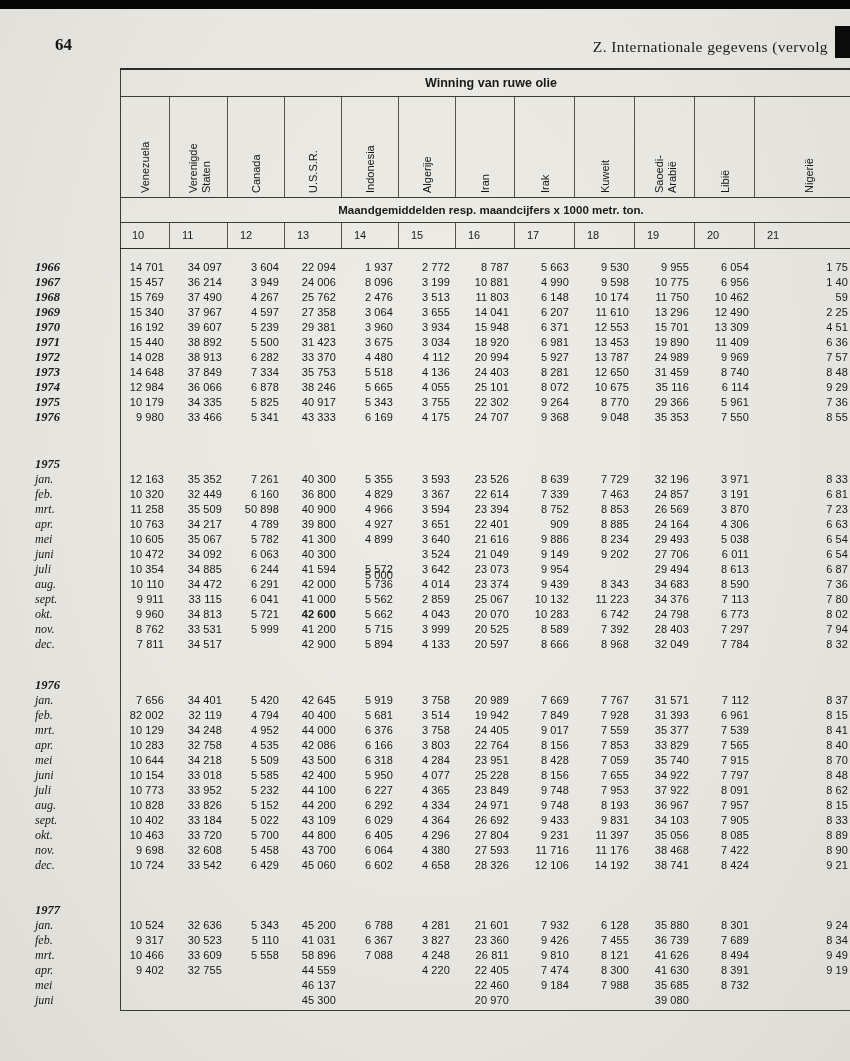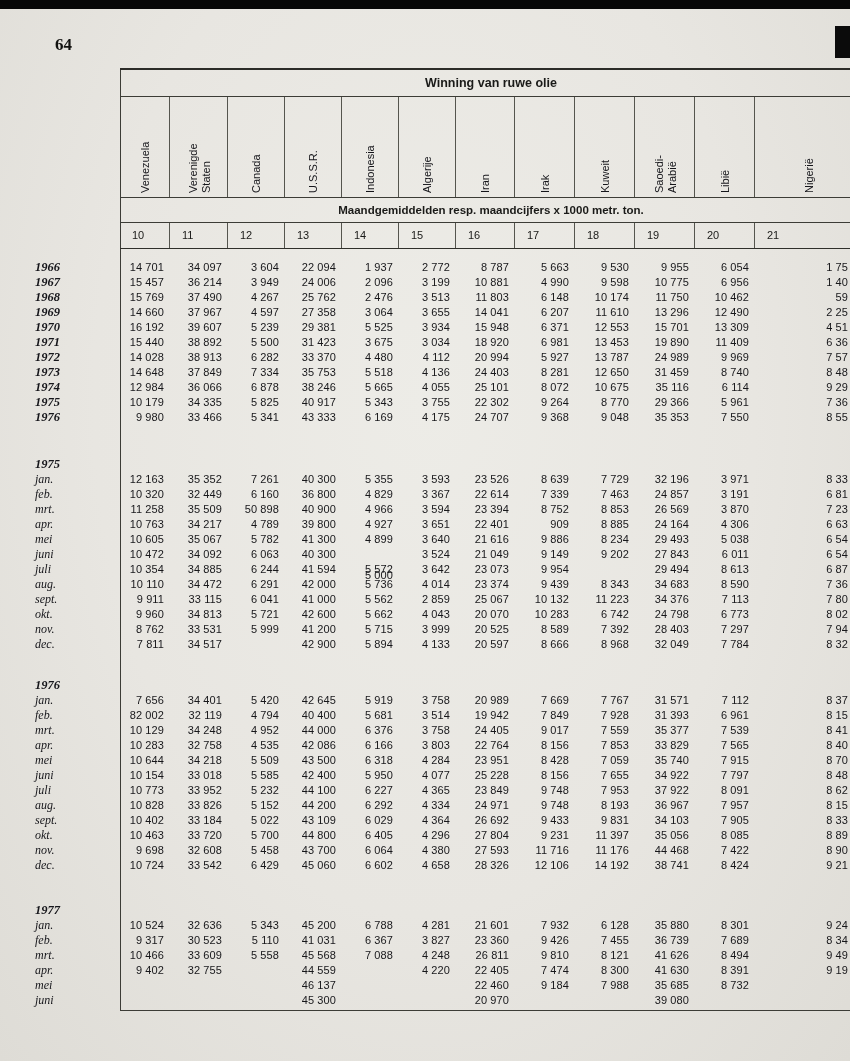--- a/index.html
+++ b/index.html
@@ -42,20 +42,21 @@
   .bline  { position:absolute; left:120px; top:1010px; width:730px; height:1px; background:#3c3c36; }
 </style>
 </head>
 <body>
 
 <div class="page">
   <div class="topbar"></div>
   <div class="blob"></div>
 
   <div class="pnum">64</div>
+  <div class="phead">Z.  Internationale gegevens (vervolg</div>
 
   <div class="vline"></div>
   <div class="bline"></div>
 
   <div class="t-head">
     <div class="t-title">Winning van ruwe olie</div>
     <div class="t-headers">
         <div class="hcell" style="width: 50px;">
           <span class="rot">Venezuela</span>
         </div>
@@ -128,21 +129,21 @@
           <div class="cell" style="width: 60px;">9 955</div>
           <div class="cell" style="width: 60px;">6 054</div>
           <div class="cell" style="width: 107px;">1 75</div>
         </div>
         <div class="row">
           <div class="lab year">1967</div>
           <div class="cell" style="width: 50px;">15 457</div>
           <div class="cell" style="width: 58px;">36 214</div>
           <div class="cell" style="width: 57px;">3 949</div>
           <div class="cell" style="width: 57px;">24 006</div>
-          <div class="cell" style="width: 57px;">2 096</div>
+          <div class="cell" style="width: 57px;">8 096</div>
           <div class="cell" style="width: 57px;">3 199</div>
           <div class="cell" style="width: 59px;">10 881</div>
           <div class="cell" style="width: 60px;">4 990</div>
           <div class="cell" style="width: 60px;">9 598</div>
           <div class="cell" style="width: 60px;">10 775</div>
           <div class="cell" style="width: 60px;">6 956</div>
           <div class="cell" style="width: 107px;">1 40</div>
         </div>
         <div class="row">
           <div class="lab year">1968</div>
@@ -154,40 +155,40 @@
           <div class="cell" style="width: 57px;">3 513</div>
           <div class="cell" style="width: 59px;">11 803</div>
           <div class="cell" style="width: 60px;">6 148</div>
           <div class="cell" style="width: 60px;">10 174</div>
           <div class="cell" style="width: 60px;">11 750</div>
           <div class="cell" style="width: 60px;">10 462</div>
           <div class="cell" style="width: 107px;">59</div>
         </div>
         <div class="row">
           <div class="lab year">1969</div>
-          <div class="cell" style="width: 50px;">14 660</div>
+          <div class="cell" style="width: 50px;">15 340</div>
           <div class="cell" style="width: 58px;">37 967</div>
           <div class="cell" style="width: 57px;">4 597</div>
           <div class="cell" style="width: 57px;">27 358</div>
           <div class="cell" style="width: 57px;">3 064</div>
           <div class="cell" style="width: 57px;">3 655</div>
           <div class="cell" style="width: 59px;">14 041</div>
           <div class="cell" style="width: 60px;">6 207</div>
           <div class="cell" style="width: 60px;">11 610</div>
           <div class="cell" style="width: 60px;">13 296</div>
           <div class="cell" style="width: 60px;">12 490</div>
           <div class="cell" style="width: 107px;">2 25</div>
         </div>
         <div class="row">
           <div class="lab year">1970</div>
           <div class="cell" style="width: 50px;">16 192</div>
           <div class="cell" style="width: 58px;">39 607</div>
           <div class="cell" style="width: 57px;">5 239</div>
           <div class="cell" style="width: 57px;">29 381</div>
-          <div class="cell" style="width: 57px;">5 525</div>
+          <div class="cell" style="width: 57px;">3 960</div>
           <div class="cell" style="width: 57px;">3 934</div>
           <div class="cell" style="width: 59px;">15 948</div>
           <div class="cell" style="width: 60px;">6 371</div>
           <div class="cell" style="width: 60px;">12 553</div>
           <div class="cell" style="width: 60px;">15 701</div>
           <div class="cell" style="width: 60px;">13 309</div>
           <div class="cell" style="width: 107px;">4 51</div>
         </div>
         <div class="row">
           <div class="lab year">1971</div>
@@ -363,21 +364,21 @@
           <div class="lab">juni</div>
           <div class="cell" style="width: 50px;">10 472</div>
           <div class="cell" style="width: 58px;">34 092</div>
           <div class="cell" style="width: 57px;">6 063</div>
           <div class="cell" style="width: 57px;">40 300</div>
           <div class="cell" style="width: 57px; margin-top: 21px;">5 000</div>
           <div class="cell" style="width: 57px;">3 524</div>
           <div class="cell" style="width: 59px;">21 049</div>
           <div class="cell" style="width: 60px;">9 149</div>
           <div class="cell" style="width: 60px;">9 202</div>
-          <div class="cell" style="width: 60px;">27 843</div>
+          <div class="cell" style="width: 60px;">27 706</div>
           <div class="cell" style="width: 60px;">6 011</div>
           <div class="cell" style="width: 107px;">6 54</div>
         </div>
         <div class="row">
           <div class="lab">juli</div>
           <div class="cell" style="width: 50px;">10 354</div>
           <div class="cell" style="width: 58px;">34 885</div>
           <div class="cell" style="width: 57px;">6 244</div>
           <div class="cell" style="width: 57px;">41 594</div>
           <div class="cell" style="width: 57px;">5 572</div>
@@ -417,21 +418,21 @@
           <div class="cell" style="width: 60px;">11 223</div>
           <div class="cell" style="width: 60px;">34 376</div>
           <div class="cell" style="width: 60px;">7 113</div>
           <div class="cell" style="width: 107px;">7 80</div>
         </div>
         <div class="row">
           <div class="lab">okt.</div>
           <div class="cell" style="width: 50px;">9 960</div>
           <div class="cell" style="width: 58px;">34 813</div>
           <div class="cell" style="width: 57px;">5 721</div>
-          <div class="cell" style="width: 57px;">42 600</div>
+          <div class="cell" style="width: 57px; font-weight: bold;">42 600</div>
           <div class="cell" style="width: 57px;">5 662</div>
           <div class="cell" style="width: 57px;">4 043</div>
           <div class="cell" style="width: 59px;">20 070</div>
           <div class="cell" style="width: 60px;">10 283</div>
           <div class="cell" style="width: 60px;">6 742</div>
           <div class="cell" style="width: 60px;">24 798</div>
           <div class="cell" style="width: 60px;">6 773</div>
           <div class="cell" style="width: 107px;">8 02</div>
         </div>
         <div class="row">
@@ -623,21 +624,21 @@
           <div class="lab">nov.</div>
           <div class="cell" style="width: 50px;">9 698</div>
           <div class="cell" style="width: 58px;">32 608</div>
           <div class="cell" style="width: 57px;">5 458</div>
           <div class="cell" style="width: 57px;">43 700</div>
           <div class="cell" style="width: 57px;">6 064</div>
           <div class="cell" style="width: 57px;">4 380</div>
           <div class="cell" style="width: 59px;">27 593</div>
           <div class="cell" style="width: 60px;">11 716</div>
           <div class="cell" style="width: 60px;">11 176</div>
-          <div class="cell" style="width: 60px;">44 468</div>
+          <div class="cell" style="width: 60px;">38 468</div>
           <div class="cell" style="width: 60px;">7 422</div>
           <div class="cell" style="width: 107px;">8 90</div>
         </div>
         <div class="row">
           <div class="lab">dec.</div>
           <div class="cell" style="width: 50px;">10 724</div>
           <div class="cell" style="width: 58px;">33 542</div>
           <div class="cell" style="width: 57px;">6 429</div>
           <div class="cell" style="width: 57px;">45 060</div>
           <div class="cell" style="width: 57px;">6 602</div>
@@ -682,21 +683,21 @@
           <div class="cell" style="width: 60px;">7 455</div>
           <div class="cell" style="width: 60px;">36 739</div>
           <div class="cell" style="width: 60px;">7 689</div>
           <div class="cell" style="width: 107px;">8 34</div>
         </div>
         <div class="row">
           <div class="lab">mrt.</div>
           <div class="cell" style="width: 50px;">10 466</div>
           <div class="cell" style="width: 58px;">33 609</div>
           <div class="cell" style="width: 57px;">5 558</div>
-          <div class="cell" style="width: 57px;">45 568</div>
+          <div class="cell" style="width: 57px;">58 896</div>
           <div class="cell" style="width: 57px;">7 088</div>
           <div class="cell" style="width: 57px;">4 248</div>
           <div class="cell" style="width: 59px;">26 811</div>
           <div class="cell" style="width: 60px;">9 810</div>
           <div class="cell" style="width: 60px;">8 121</div>
           <div class="cell" style="width: 60px;">41 626</div>
           <div class="cell" style="width: 60px;">8 494</div>
           <div class="cell" style="width: 107px;">9 49</div>
         </div>
         <div class="row">

